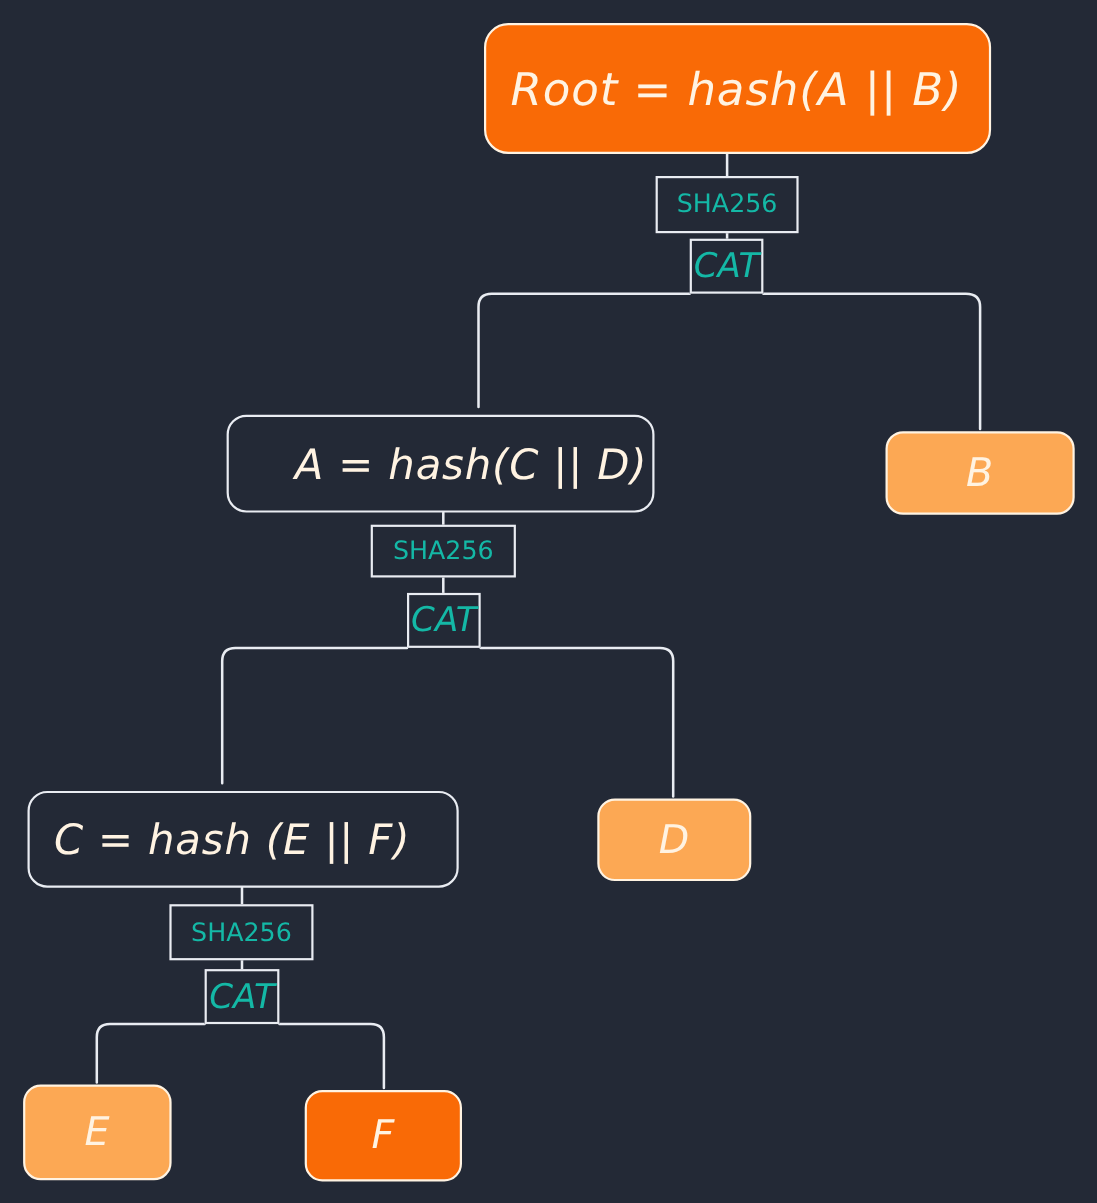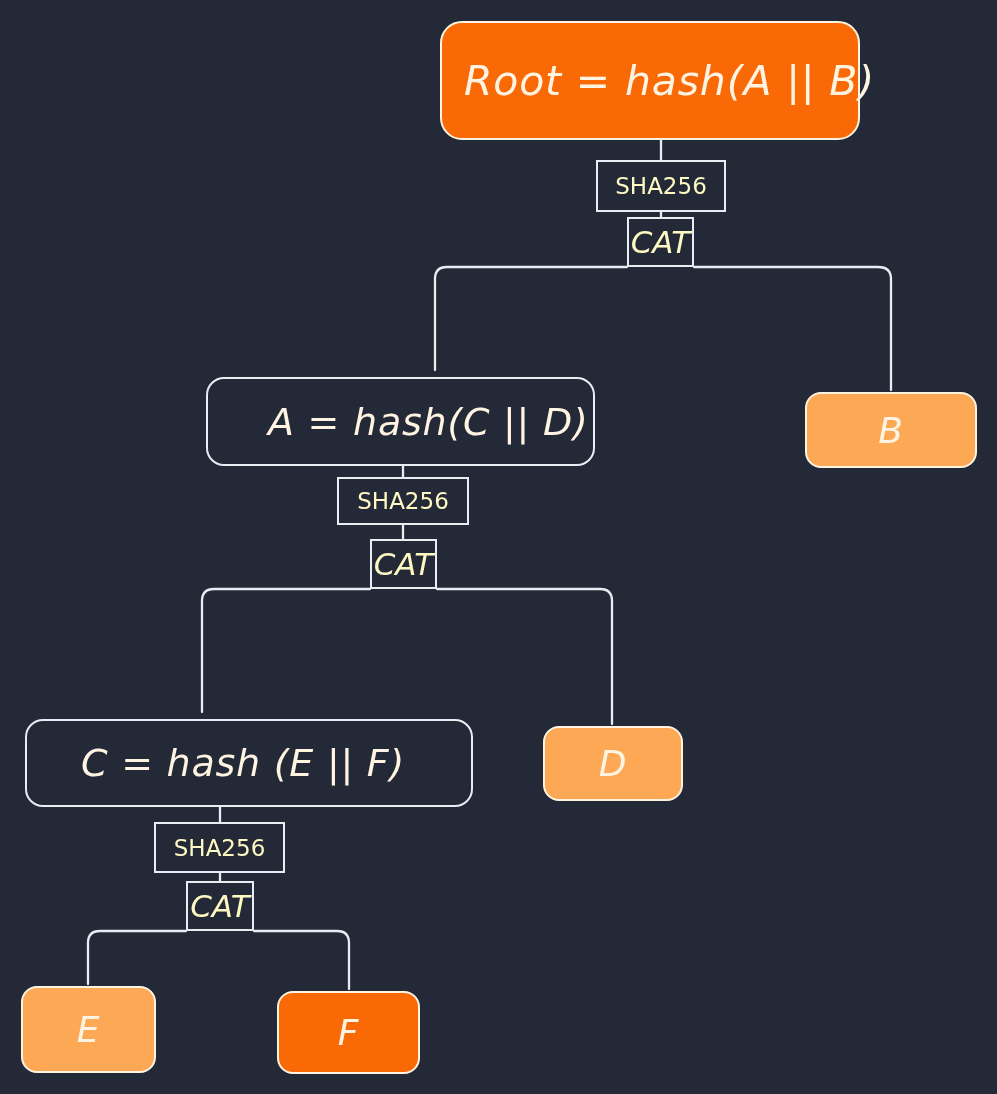--- a/index.html
+++ b/index.html
@@ -87,21 +87,21 @@
     position: absolute;
     box-sizing: border-box;
     display: flex;
     align-items: center;
     justify-content: center;
     background: #232936;
     border: 2px solid #E9ECF2;
     z-index: 4;
   }
   .opbox .label {
-    color: #fef9c3;
+    color: #14b8a6;
     font-family: "DejaVu Sans", sans-serif;
     white-space: nowrap;
   }
   .opbox.sha .label { font-size: 23px; }
   .opbox.cat .label { font-size: 31px; font-style: italic; }
 </style>
 </head>
 <body>
 
 <div id="canvas">
@@ -128,21 +128,21 @@
       <path d="M 220 807 L 220 823"></path>
 
       <path d="M 220 873 L 220 882"></path>
 
       <path d="M 186 931 L 100 931 Q 88 931 88 943 L 88 984"></path>
 
       <path d="M 254 931 L 337 931 Q 349 931 349 943 L 349 989"></path>
     </g>
   </svg>
 
-  <div class="node rootnode" style="left:440px; top:21px; width:420px; height:119px;">
+  <div class="node rootnode" style="left:440px; top:21px; width:461px; height:119px;">
     <span class="label">Root = hash(A || B)</span>
   </div>
 
   <div class="opbox sha" style="left:596px; top:160px; width:130px; height:52px;">
     <span class="label">SHA256</span>
   </div>
   <div class="opbox cat" style="left:627px; top:217px; width:67px; height:50px;">
     <span class="label">CAT</span>
   </div>
 
@@ -154,21 +154,21 @@
     <span class="label">B</span>
   </div>
 
   <div class="opbox sha" style="left:337px; top:477px; width:132px; height:48px;">
     <span class="label">SHA256</span>
   </div>
   <div class="opbox cat" style="left:370px; top:539px; width:67px; height:50px;">
     <span class="label">CAT</span>
   </div>
 
-  <div class="node hashnode" style="left:25px; top:719px; width:448px; height:88px;padding-left:32px;">
+  <div class="node hashnode" style="left:25px; top:719px; width:392px; height:88px;">
     <span class="label">C = hash (E || F)</span>
   </div>
 
   <div class="node leafnode" style="left:543px; top:726px; width:140px; height:75px; background:#FCA854;">
     <span class="label">D</span>
   </div>
 
   <div class="opbox sha" style="left:154px; top:822px; width:131px; height:51px;">
     <span class="label">SHA256</span>
   </div>

